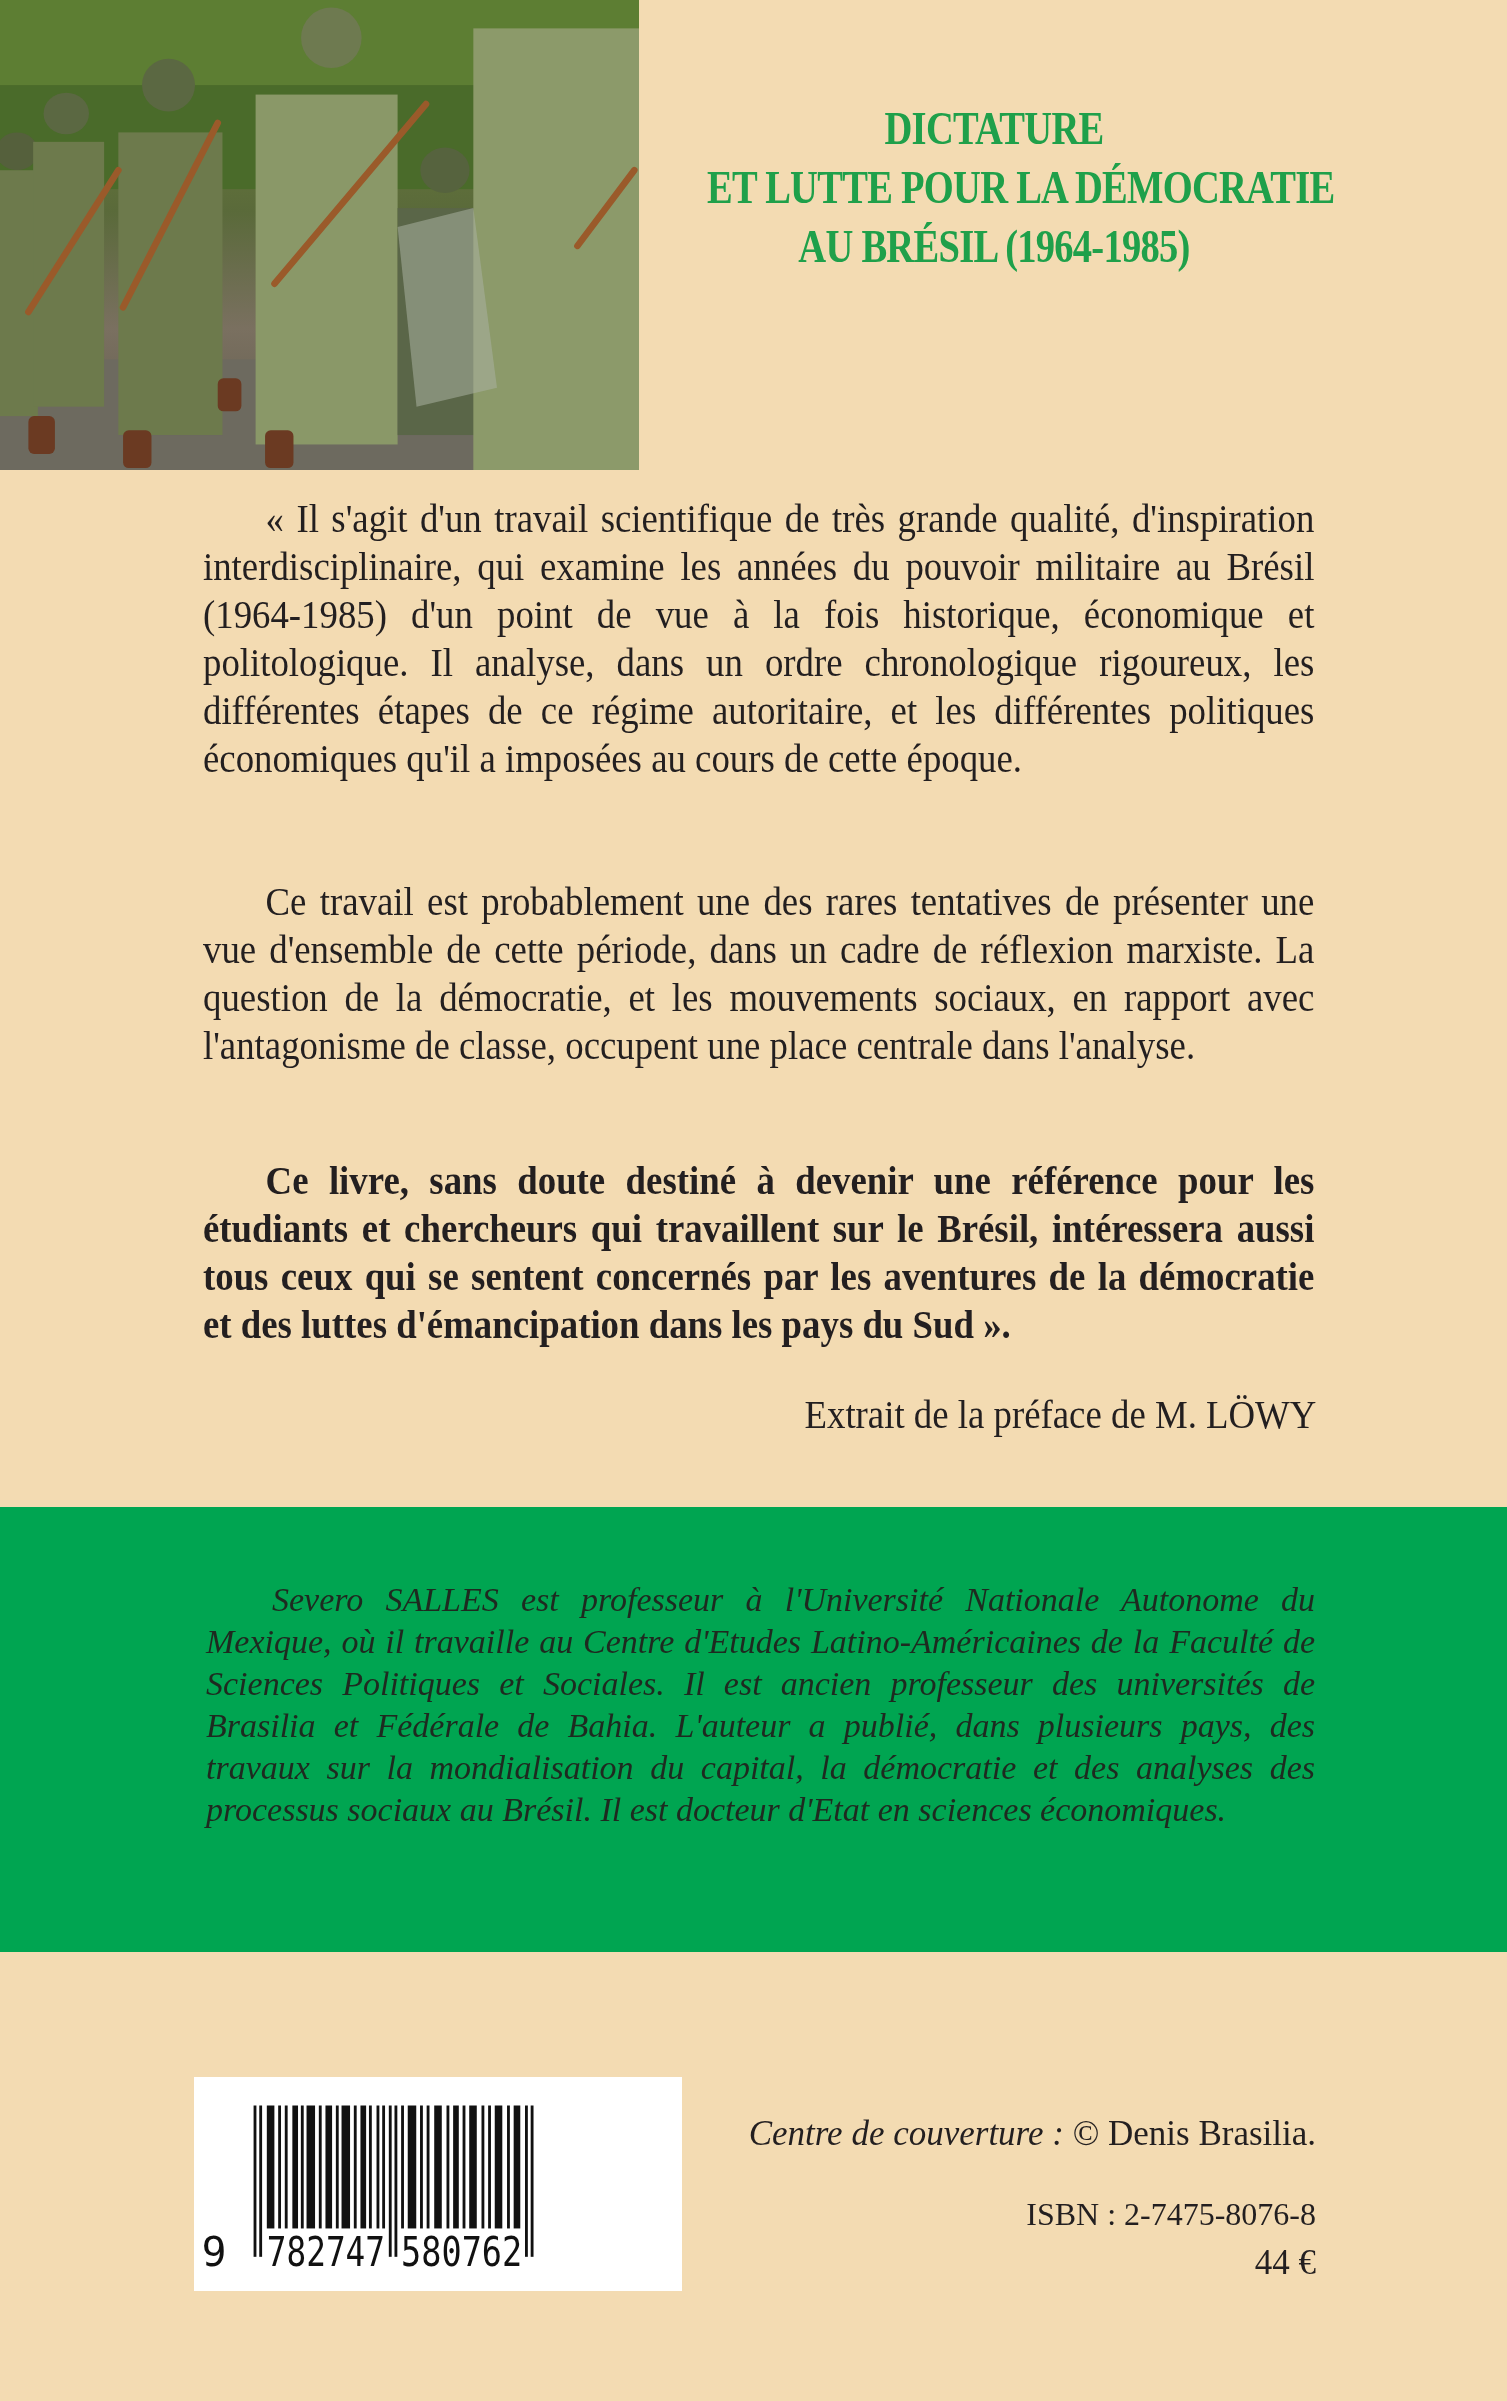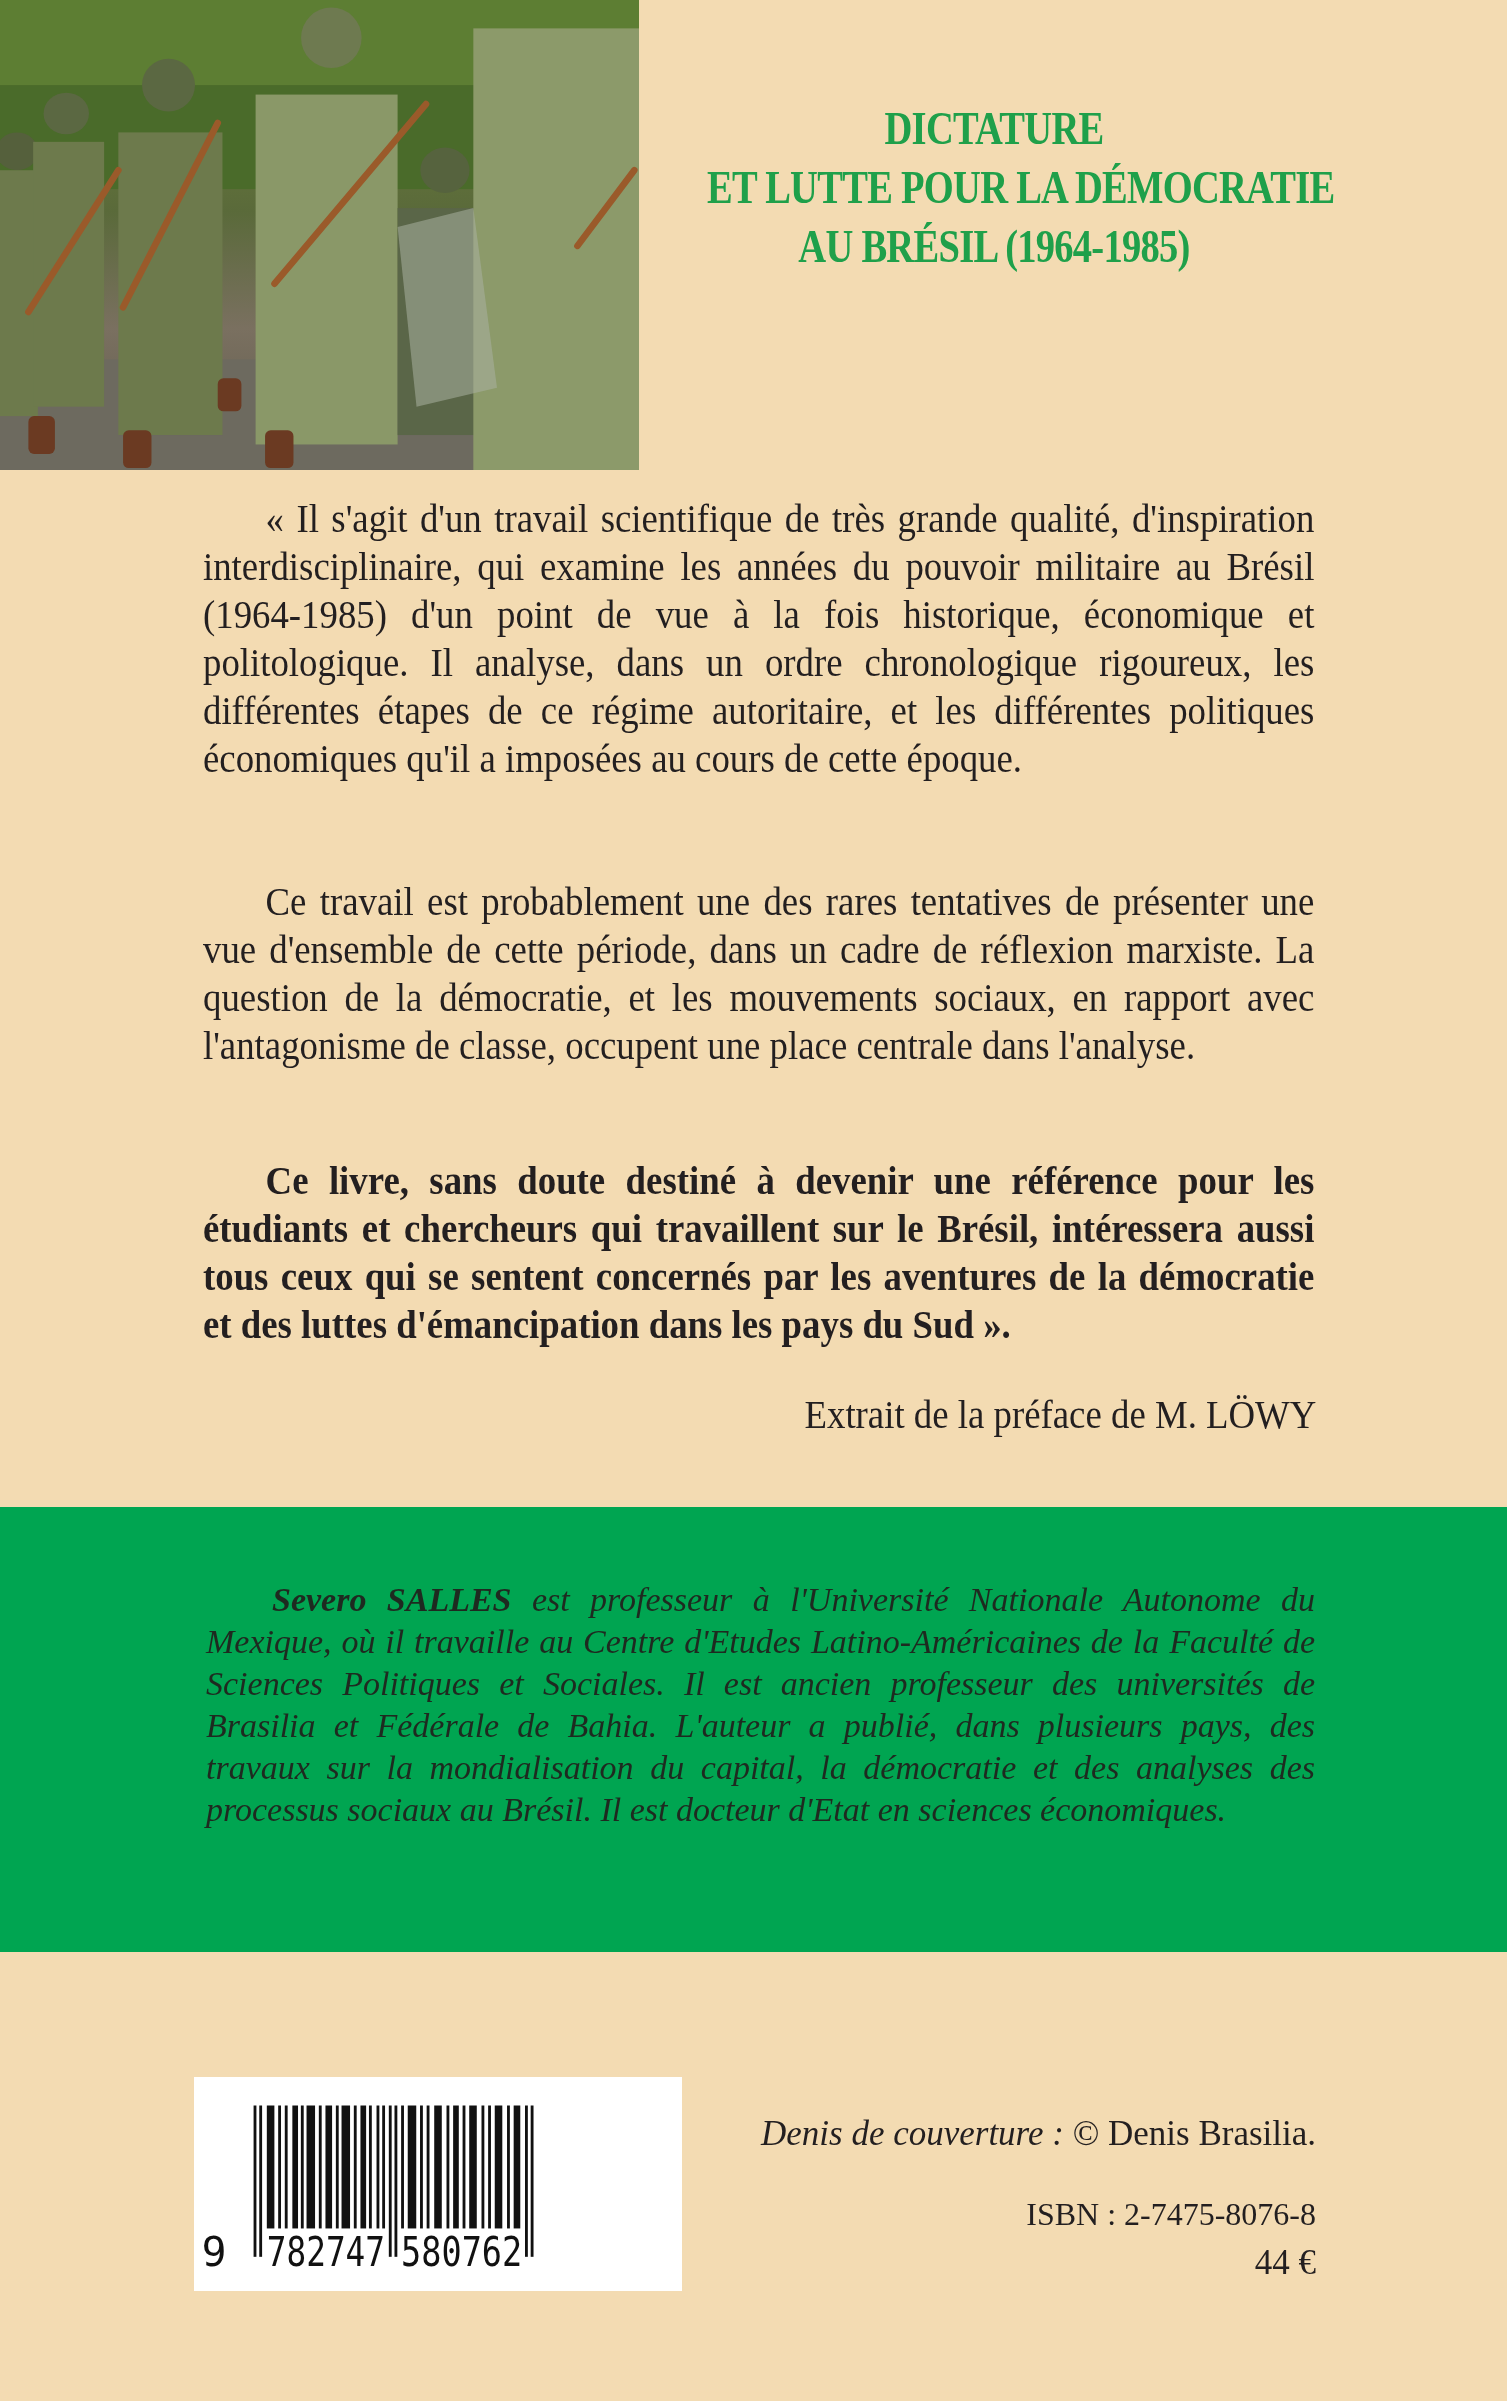--- a/index.html
+++ b/index.html
@@ -36,21 +36,21 @@
     font-size: 40px; transform: scaleX(0.92); transform-origin: right top; white-space: nowrap;
   }
   .green-band {
     position: absolute; left: 0; top: 1507px; width: 1508px; height: 445px; background: #00a551;
   }
   .bio {
     position: absolute; left: 206px; top: 1579px; width: 1109px;
     font-size: 34px; line-height: 42px; font-style: italic; text-align: justify; color: #1e2a20;
   }
   .bio p { margin: 0; text-indent: 66px; }
-  .bio b { font-weight: bold; }
+  .bio b { font-weight: normal; }
   .barcode-box {
     position: absolute; left: 194px; top: 2077px; width: 488px; height: 214px; background: #ffffff;
   }
   .barcode-box svg { position: absolute; left: 0; top: 0; }
   .credits {
     position: absolute; right: 192px; top: 2114px; font-size: 35px; white-space: nowrap;
   }
   .credits i { font-style: italic; }
   .isbn { position: absolute; right: 192px; top: 2196px; font-size: 32px; white-space: nowrap; }
   .price { position: absolute; right: 192px; top: 2243px; font-size: 35px; white-space: nowrap; }
@@ -157,18 +157,18 @@
     </g>
     <g font-family="DejaVu Sans Mono, monospace" font-size="44" fill="#111">
       <text x="8" y="200">9</text>
       <text x="77" y="200" textLength="125" lengthAdjust="spacingAndGlyphs">782747</text>
       <text x="219" y="200" textLength="128" lengthAdjust="spacingAndGlyphs">580762</text>
     </g>
   </svg>
 </div>
 
 <div class="credits">
-  <i>Denis de couverture :</i>
+  <i>Centre de couverture :</i>
   <span>© Denis Brasilia.</span>
 </div>
 <div class="isbn">ISBN : 2-7475-8076-8</div>
 <div class="price">44 €</div>
 
 
 </body></html>

